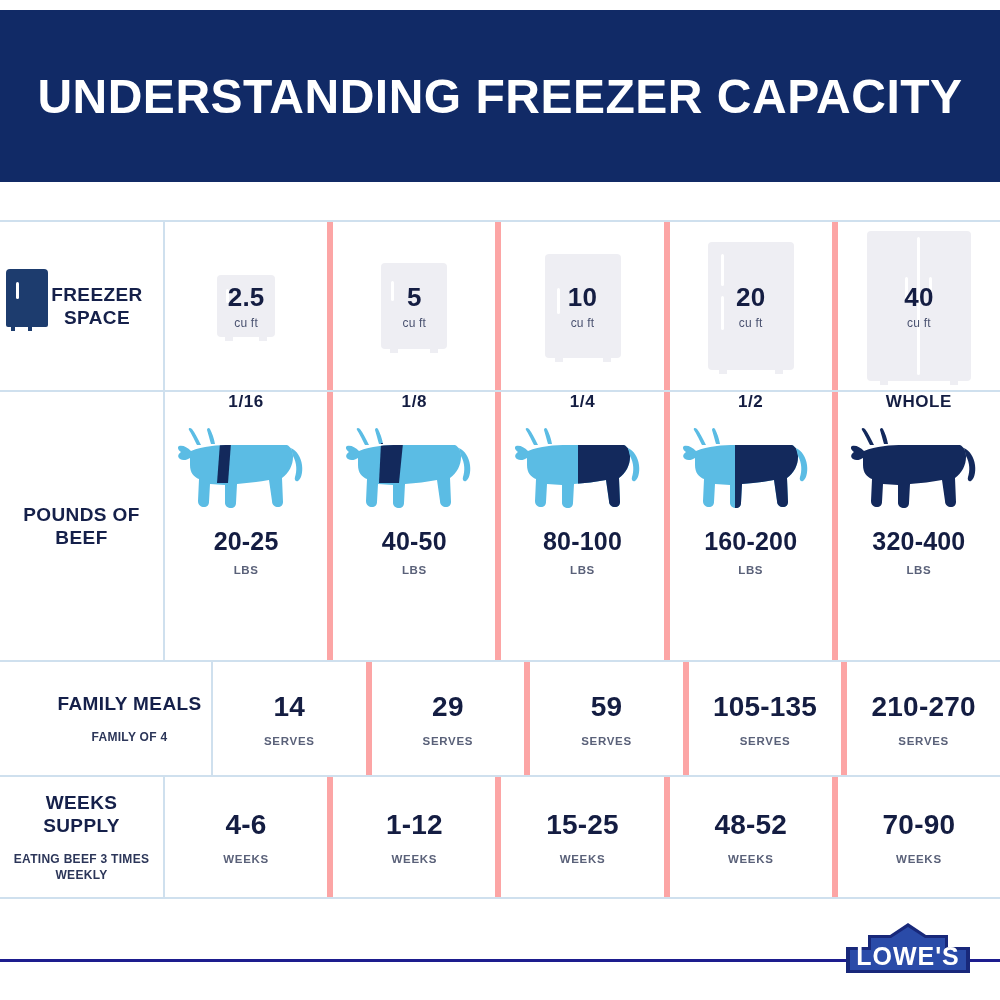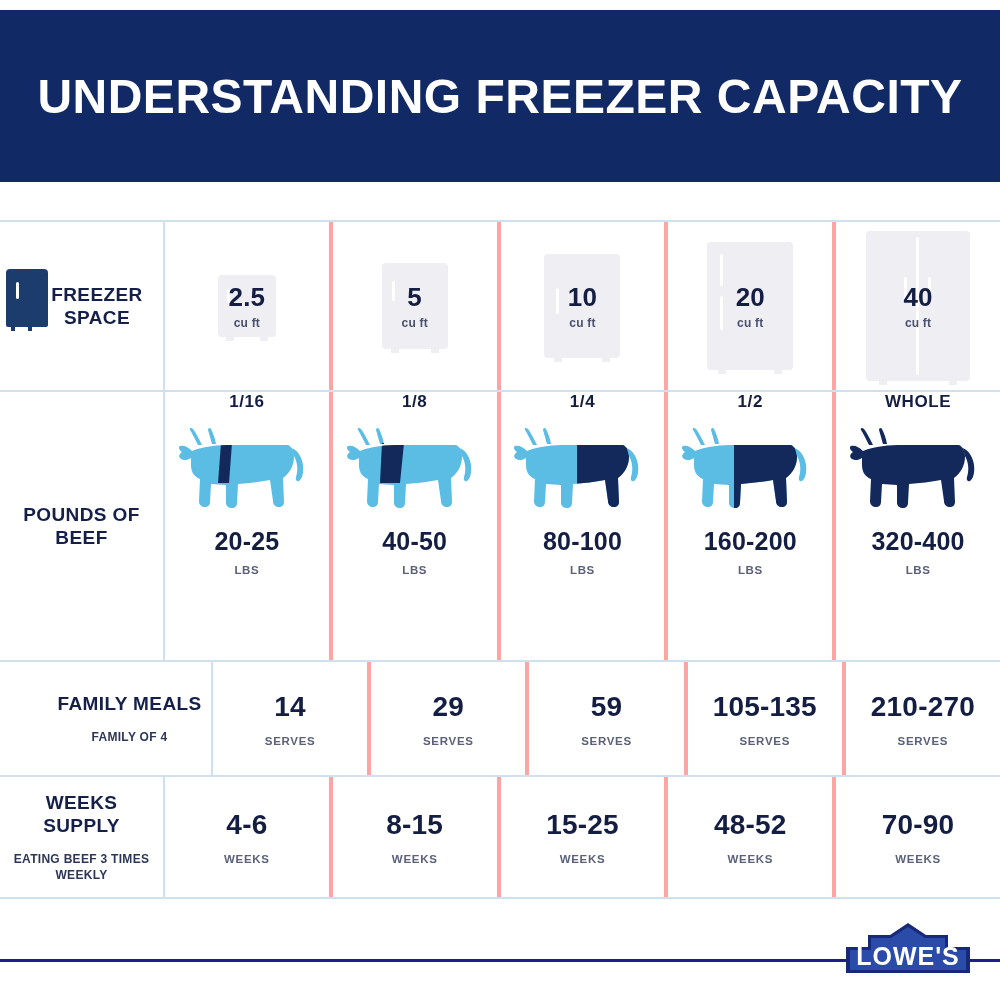--- a/index.html
+++ b/index.html
@@ -53,21 +53,21 @@
   .row {
     display: flex;
     width: 1000px;
     box-sizing: border-box;
     border-bottom: 2px solid #cfe0ee;
   }
   .row:last-child { border-bottom: none; }
 
   .cell {
     box-sizing: border-box;
-    border-right: 4px solid #fca5a5;
+    border-right: 6px solid #fca5a5;
     display: flex;
     flex-direction: column;
     align-items: center;
     justify-content: center;
     position: relative;
   }
   .cell:last-child { border-right: none; }
 
   .label-cell {
     width: 165px;
@@ -165,21 +165,21 @@
   }
   .fz-value {
     font-size: 26px;
     font-weight: bold;
     color: #141d42;
     letter-spacing: 0.2px;
   }
   .fz-unit-label {
     margin-top: 7px;
     font-size: 12px;
-    font-weight: bold;
+    font-weight: normal;
     color: #4a5270;
     letter-spacing: 0.2px;
   }
 
   
   .row-beef { height: 270px; }
   .beef-cell {
     justify-content: flex-start;
     padding-top: 0;
   }
@@ -477,21 +477,21 @@
     <div class="cell label-cell">
       <div class="row-label">WEEKS SUPPLY</div>
       <div class="row-sublabel">EATING BEEF 3 TIMES WEEKLY</div>
     </div>
 
     <div class="cell data-cell">
       <div class="stat-value">4-6</div>
       <div class="stat-unit">WEEKS</div>
     </div>
     <div class="cell data-cell">
-      <div class="stat-value">8-15</div>
+      <div class="stat-value">1-12</div>
       <div class="stat-unit">WEEKS</div>
     </div>
     <div class="cell data-cell">
       <div class="stat-value">15-25</div>
       <div class="stat-unit">WEEKS</div>
     </div>
     <div class="cell data-cell">
       <div class="stat-value">48-52</div>
       <div class="stat-unit">WEEKS</div>
     </div>

